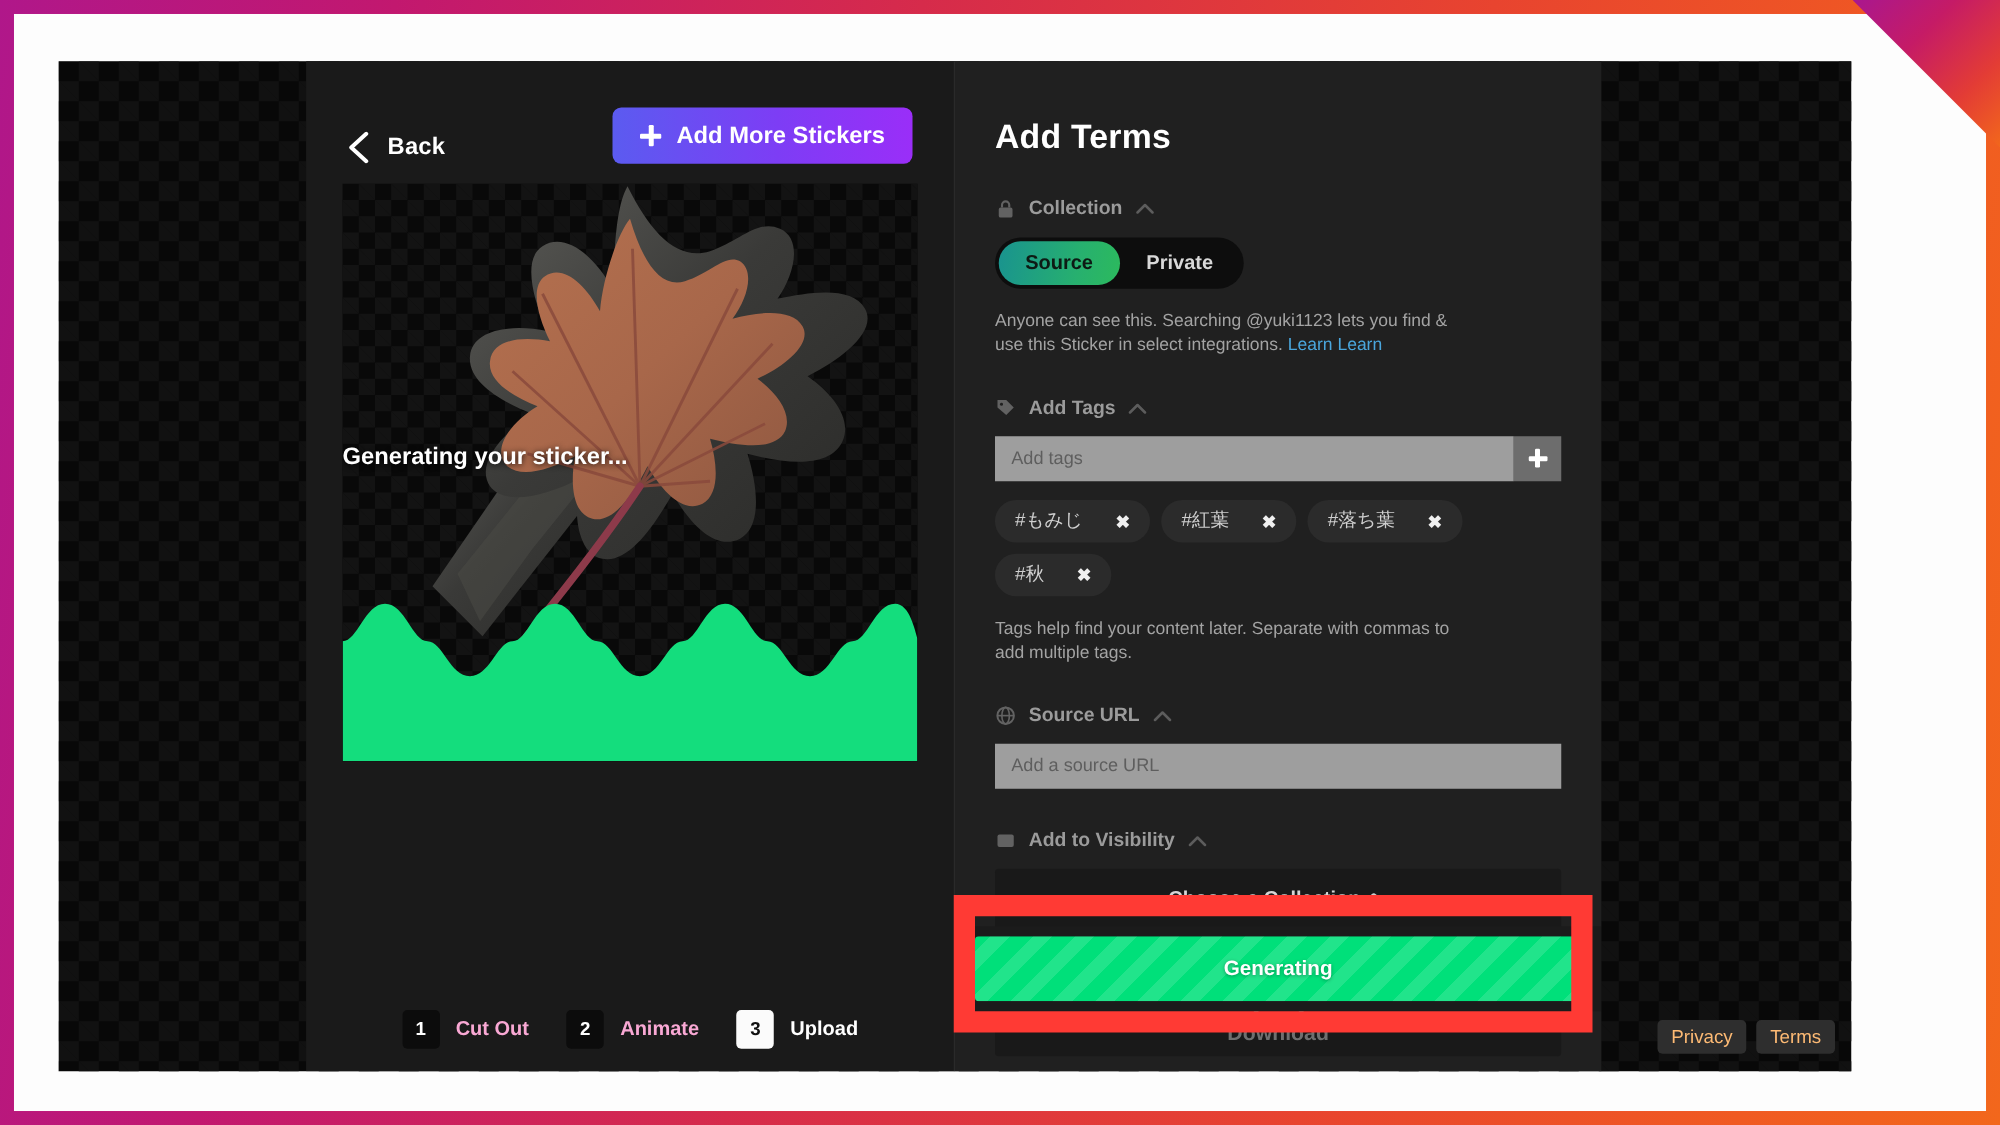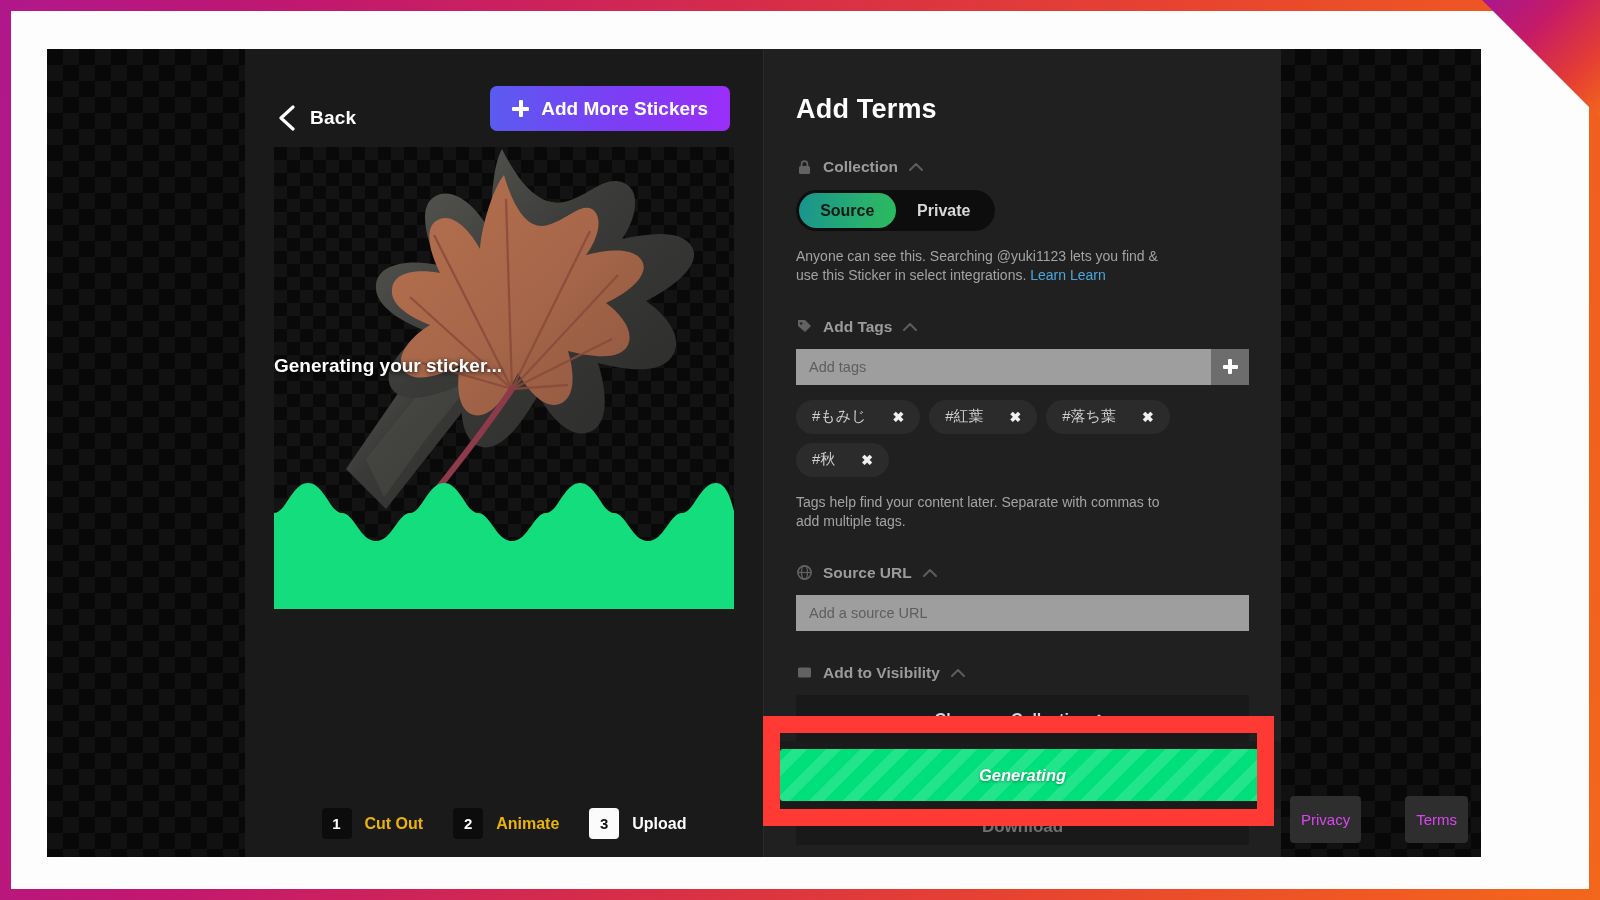--- a/index.html
+++ b/index.html
@@ -115,21 +115,21 @@
   }
   .step { display: flex; align-items: center; gap: 13px; }
   .step + .step { margin-left: 16px; }
   .step-badge {
     width: 30px; height: 31px; border-radius: 4px;
     display: flex; align-items: center; justify-content: center;
     font-size: 15px; font-weight: bold;
     background: #0c0c0c; color: #ffffff;
   }
   .step.active .step-badge { background: #fbfbfb; color: #101010; }
-  .step-label { font-size: 16px; font-weight: bold; color: #eab308; }
+  .step-label { font-size: 16px; font-weight: bold; color: #f9a8d4; }
   .step.active .step-label { color: #ffffff; }
 
   
   .info-pane {
     position: relative; flex: 1; height: 100%;
     background: #202020; padding: 45px 32px 0 32px; overflow: hidden;
   }
   .info-title { color: #ffffff; font-size: 27px; font-weight: bold; letter-spacing: .2px; }
 
   .section-head {
@@ -216,40 +216,40 @@
   .generating-btn {
     flex: 1; height: 52px; border-radius: 3px;
     display: flex; align-items: center; justify-content: center;
     color: #ffffff; font-size: 16.5px; font-weight: bold;
     text-shadow: 0 1px 3px rgba(0,0,0,.35);
     background-color: #00e07a;
     background-image: repeating-linear-gradient(
       -45deg,
       rgba(255,255,255,.13) 0px, rgba(255,255,255,.13) 11px,
       rgba(255,255,255,0) 11px, rgba(255,255,255,0) 24px);
-    cursor: pointer; user-select: none; font-style: italic;
+    cursor: pointer; user-select: none;
   }
 
   
   .annotation-box {
     position: absolute;
     left: 763px; top: 716px; width: 511px; height: 110px;
     border: 17px solid #ff3a34; background: transparent;
     z-index: 40; pointer-events: none;
   }
 
   
   .footer-chips {
     position: absolute; right: 13px; bottom: 14px;
     display: flex; gap: 8px; z-index: 30;
   }
   .footer-chip {
-    background: #2e2e2e; color: #d946ef;
-    font-size: 15px; padding: 15px 11px; border-radius: 4px;
-    cursor: pointer; user-select: none; margin-left: 36px;
+    background: #2e2e2e; color: #fdba74;
+    font-size: 15px; padding: 5px 11px; border-radius: 4px;
+    cursor: pointer; user-select: none;
   }
 </style>
 </head>
 <body>
 
 <div id="root">
 
   <div class="frame-gradient"></div>
   <div class="frame-white"></div>
   <div class="corner-notch"></div>

